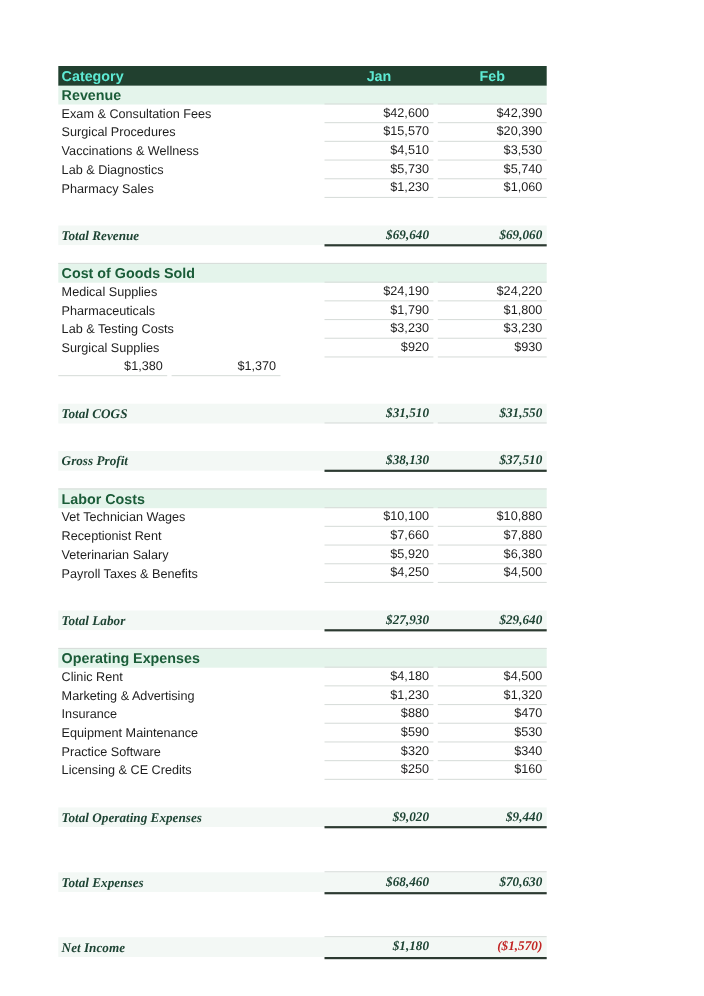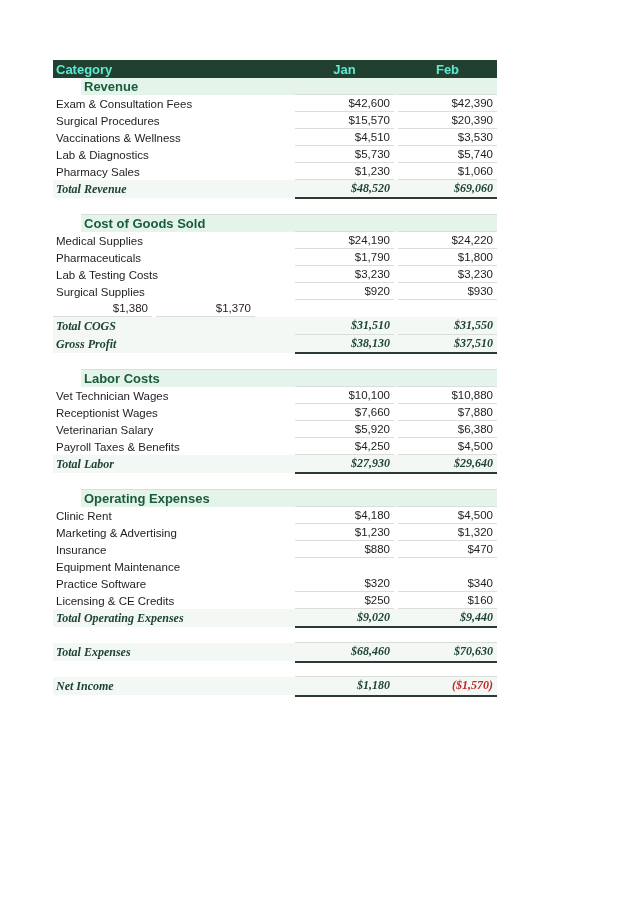--- a/index.html
+++ b/index.html
@@ -13,30 +13,30 @@
   .c-label{flex:1;padding-left:3px;white-space:nowrap;overflow:hidden;}
   .numwrap{display:flex;width:202px;gap:4px;height:100%;}
   .c-num{
     width:99px;box-sizing:border-box;padding-right:4px;height:100%;
     display:flex;align-items:center;justify-content:flex-end;white-space:nowrap;
   }
   
   .head{background:var(--head-bg);color:#5eead4;font-weight:700;height:18px;font-size:13px;}
   .head .c-num{justify-content:center;padding-right:0;}
   
-  .sec{background:var(--sec-bg);color:var(--sec-text);font-weight:700;font-size:13px;border-top:1px solid var(--thin);margin-left:28px;}
+  .sec{background:var(--sec-bg);color:var(--sec-text);font-weight:700;font-size:13px;border-top:1px solid var(--thin);}
   .sec.first{border-top:none;}
   .sec .c-num{border-bottom:1px solid var(--thin);}
   
   .data .c-num{border-bottom:1px solid var(--thin);}
   
   .total{
     background:var(--total-bg);height:18px;
     font-family:"Liberation Serif", serif;font-style:italic;font-weight:700;
-    font-size:12px;color:var(--total-text);
+    font-size:12px;color:var(--total-text);margin-top:25px;
   }
   .total:not(.thick) .c-num{border-bottom:1px solid var(--thin);}
   .total.thick .numwrap{border-bottom:2px solid var(--thick);}
   .total.standalone .numwrap{border-top:1px solid var(--thin);}
   .neg{color:var(--neg);font-style:italic;}
   .gap{height:16px;background:#ffffff;}
 </style>
 </head>
 <body style="--head-bg: #21402F; --sec-bg: #E4F4EB; --sec-text: #1A5C38; --total-bg: #F3F8F5; --total-text: #1E4434; --thin: #D9DEDB; --thick: #2C3A31; --neg: #C22626;">
 
@@ -87,21 +87,21 @@
       <div class="row data">
         <div class="c-label">Pharmacy Sales</div>
         <div class="numwrap">
           <div class="c-num">$1,230</div>
           <div class="c-num">$1,060</div>
         </div>
       </div>
       <div class="row total thick">
         <div class="c-label">Total Revenue</div>
         <div class="numwrap">
-          <div class="c-num">$48,520</div>
+          <div class="c-num">$69,640</div>
           <div class="c-num">$69,060</div>
         </div>
       </div>
       <div class="gap"></div>
       <div class="row sec">
         <div class="c-label">Cost of Goods Sold</div>
         <div class="numwrap">
           <div class="c-num"></div>
           <div class="c-num"></div>
         </div>
@@ -163,21 +163,21 @@
         </div>
       </div>
       <div class="row data">
         <div class="c-label">Vet Technician Wages</div>
         <div class="numwrap">
           <div class="c-num">$10,100</div>
           <div class="c-num">$10,880</div>
         </div>
       </div>
       <div class="row data">
-        <div class="c-label">Receptionist Wages</div>
+        <div class="c-label">Receptionist Rent</div>
         <div class="numwrap">
           <div class="c-num">$7,660</div>
           <div class="c-num">$7,880</div>
         </div>
       </div>
       <div class="row data">
         <div class="c-label">Veterinarian Salary</div>
         <div class="numwrap">
           <div class="c-num">$5,920</div>
           <div class="c-num">$6,380</div>
@@ -221,20 +221,24 @@
       </div>
       <div class="row data">
         <div class="c-label">Insurance</div>
         <div class="numwrap">
           <div class="c-num">$880</div>
           <div class="c-num">$470</div>
         </div>
       </div>
       <div class="row data">
         <div class="c-label">Equipment Maintenance</div>
+        <div class="numwrap">
+          <div class="c-num">$590</div>
+          <div class="c-num">$530</div>
+        </div>
       </div>
       <div class="row data">
         <div class="c-label">Practice Software</div>
         <div class="numwrap">
           <div class="c-num">$320</div>
           <div class="c-num">$340</div>
         </div>
       </div>
       <div class="row data">
         <div class="c-label">Licensing &amp; CE Credits</div>

